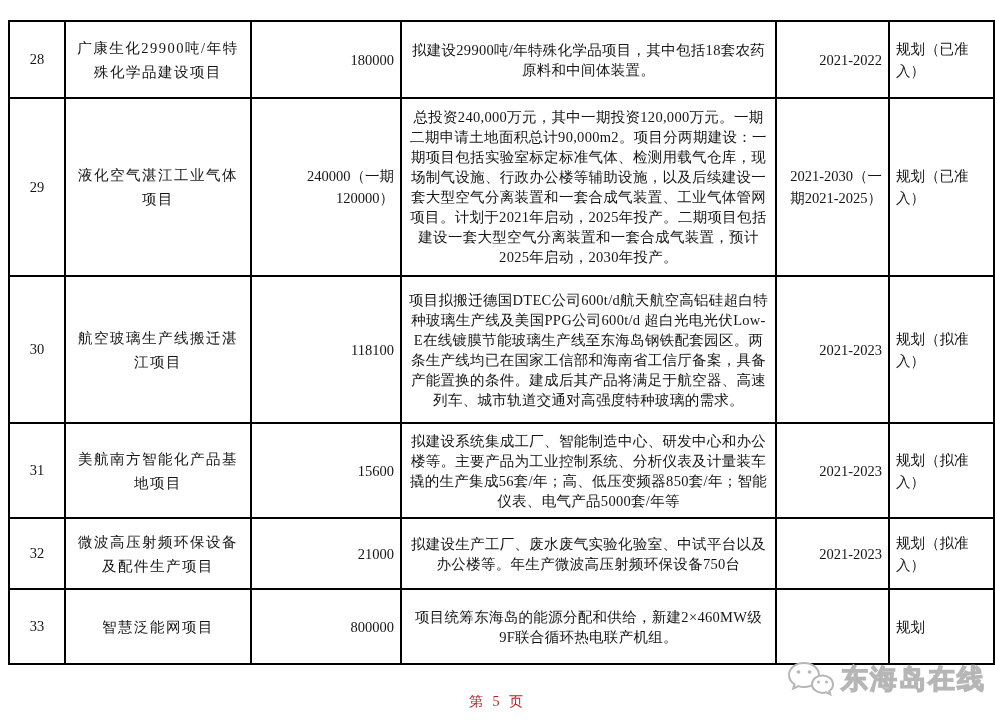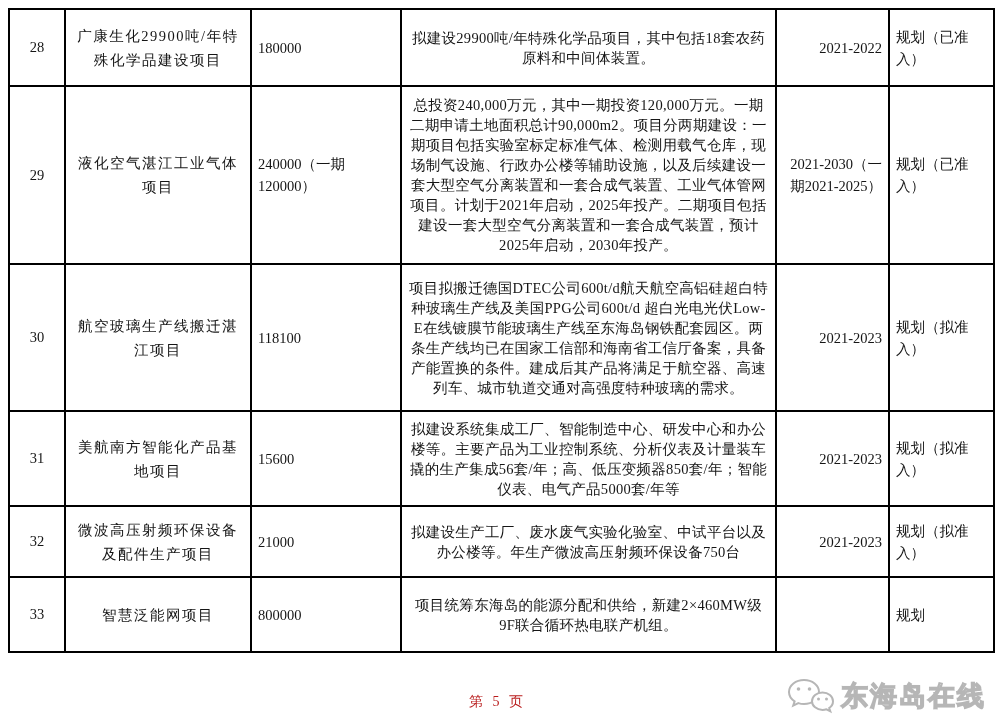--- a/index.html
+++ b/index.html
@@ -1,49 +1,49 @@
 <!DOCTYPE html>
 <html><head>
 <meta charset="utf-8">
 <style>
   html,body{margin:0;padding:0;background:#ffffff;}
   .page{
     position:relative;width:995px;height:724px;background:#ffffff;overflow:hidden;
     font-family:"Liberation Serif","DejaVu Serif",serif;color:#151515;
   }
   table.projects{
-    position:absolute;left:8px;top:8px;width:985px;
+    position:absolute;left:8px;top:20px;width:985px;
     border-collapse:collapse;table-layout:fixed;
   }
   table.projects td{
     border:2px solid #000000;
     vertical-align:middle;
     font-size:14.5px;
     padding:3px 6px;
     overflow:hidden;
   }
   tr.r0{height:77px;}
   tr.r1{height:178px;}
   tr.r2{height:147px;}
   tr.r3{height:95px;}
   tr.r4{height:71px;}
   tr.r5{height:75px;padding-left:43px;}
   td.c-no{text-align:center;}
   td.c-name{text-align:center;line-height:24px;letter-spacing:1.5px;padding-left:8px;}
-  td.c-inv{text-align:left;line-height:22px;}
+  td.c-inv{text-align:right;line-height:22px;}
   td.c-desc{text-align:center;line-height:20px;letter-spacing:0.3px;padding:3px 5px;}
   td.c-years{text-align:right;line-height:22px;padding:3px 8px;}
   td.c-status{text-align:left;line-height:22px;padding:3px 10px;}
   .page-footer{
     position:absolute;left:0;top:693px;width:100%;
     text-align:center;font-size:14px;letter-spacing:3px;color:#b91c1c;
   }
   .watermark{
     position:absolute;left:786px;top:659px;height:40px;
-    display:flex;align-items:center;gap:5px;margin-top:17px;
+    display:flex;align-items:center;gap:5px;
   }
   .watermark-text{
     font-family:"Liberation Sans","DejaVu Sans",sans-serif;
     font-weight:bold;font-size:27px;letter-spacing:2px;
     color:#f4f4f4;
     -webkit-text-stroke:1.2px #b6b6b6;
     text-shadow:0 0 1px #c4c4c4;
     white-space:nowrap;
   }
   .wechat-icon-wrap{display:inline-block;width:50px;height:38px;}

